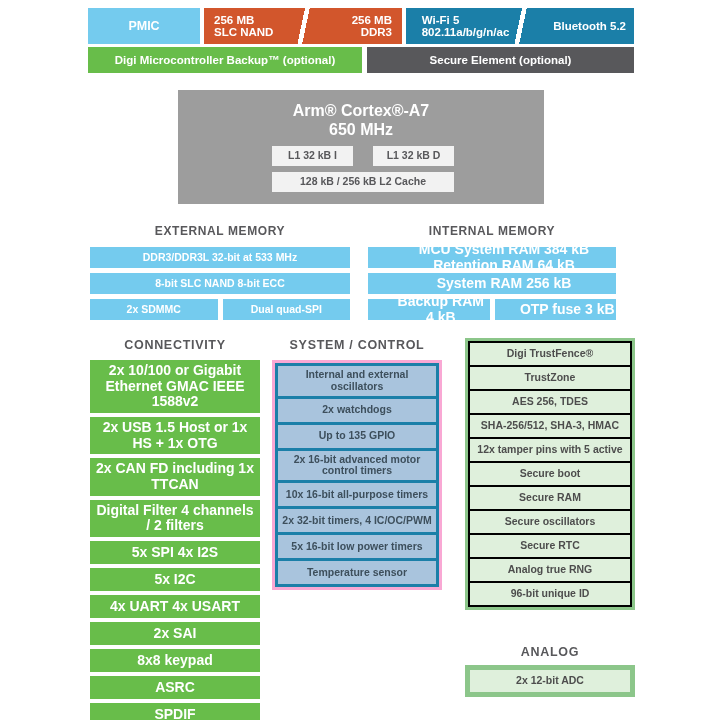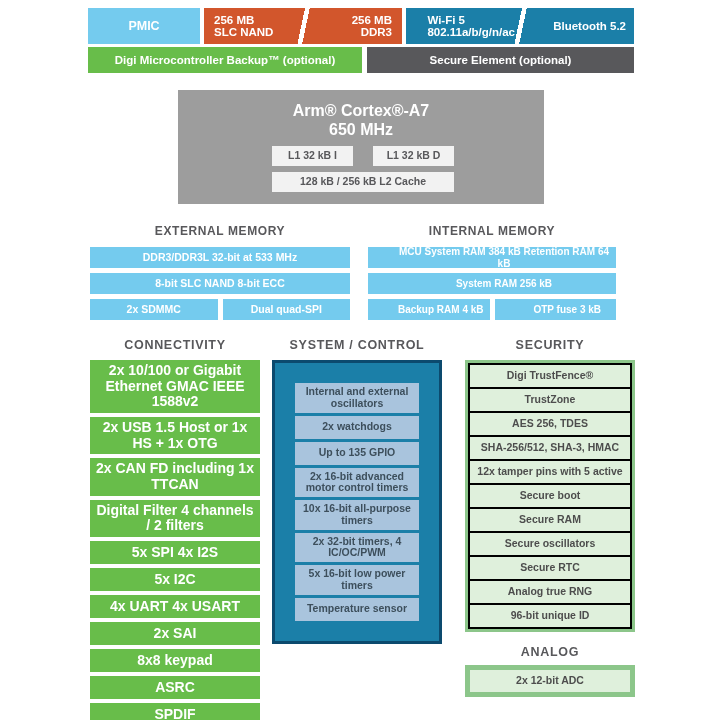--- a/index.html
+++ b/index.html
@@ -27,21 +27,21 @@
   .memgrp{flex:0 0 198px;background:#d2562c;position:relative;display:flex;}
   .memgrp .half{flex:1;display:flex;align-items:center;justify-content:center;
     color:#ffffff;font-weight:bold;font-size:11.5px;text-align:center;padding:0 6px;box-sizing:border-box;}
   .memgrp .half.left{justify-content:flex-start;padding-left:10px;text-align:left;}
   .memgrp .half.right{justify-content:flex-end;padding-right:10px;text-align:right;}
   .slash{position:absolute;top:0;bottom:0;width:22px;left:50%;margin-left:-11px;
     background:linear-gradient(102deg,transparent 0 44%,#ffffff 44% 60%,transparent 60% 100%);}
   .wirelessgrp{flex:1;background:#1b7fa8;position:relative;display:flex;}
   .wirelessgrp .half{flex:1;display:flex;align-items:center;justify-content:center;
     color:#ffffff;font-weight:bold;font-size:11.5px;text-align:center;padding:0 6px;box-sizing:border-box;}
-  .wirelessgrp .half.left{justify-content:flex-end;padding-left:10px;text-align:left;}
+  .wirelessgrp .half.left{justify-content:center;padding-left:10px;text-align:left;}
   .wirelessgrp .half.right{justify-content:flex-end;padding-right:8px;text-align:right;}
 
   .assist{width:274px;background:#68bd4a;color:#ffffff;font-weight:bold;font-size:11.5px;}
   .secelem{flex:1;background:#58585b;color:#ffffff;font-weight:bold;font-size:11.5px;}
 
   
   .cpu{
     position:absolute;left:178px;top:90px;width:366px;height:114px;
     background:#9d9d9d;
   }
@@ -58,37 +58,37 @@
   .memsec{position:absolute;top:224px;}
   .memsec.ext{left:90px;width:260px;}
   .memsec.int{left:368px;width:248px;}
   .sec-head{
     text-align:center;color:#58585b;font-weight:bold;font-size:12px;
     letter-spacing:.6px;margin-bottom:9px;
   }
   .mem-row{display:flex;gap:5px;margin-bottom:5px;}
   .mem-row .box{flex:1;height:21px;background:#74cbee;color:#ffffff;
     font-weight:bold;font-size:10.5px;}
-  .mem-row.int .box{font-size:10px;padding-left:24px;}
+  .mem-row.int .box{font-size:14px;padding-left:24px;}
 
   
   .col{position:absolute;top:338px;}
   .col-head{
     text-align:center;color:#58585b;font-weight:bold;font-size:12.5px;
     letter-spacing:.7px;margin-bottom:8px;
   }
 
   .col.connectivity{left:90px;width:170px;}
   .col.connectivity .box{
     background:#68bd4a;color:#ffffff;font-weight:bold;font-size:14px;
     margin-bottom:4px;padding:3px 4px;min-height:23px;
   }
 
   .col.system{left:272px;width:170px;}
-  .sys-frame{border:3px solid #0c4a6e;padding:20px;box-sizing:border-box;background:#1b7fa8;}
+  .sys-frame{border:3px solid #f9a8d4;padding:3px;box-sizing:border-box;background:#1b7fa8;}
   .col.system .box{
     background:#a9c4dd;color:#3d4f5c;font-weight:bold;font-size:10.5px;
     margin-bottom:3px;padding:3px 4px;min-height:23px;
   }
   .col.system .box:last-child{margin-bottom:0;}
 
   .col.security{left:465px;width:170px;}
   .sec-frame{border:3px solid #8cc68a;padding:2px;box-sizing:border-box;background:#000000;}
   .col.security .box{
     background:#dff0dc;color:#4d4d4d;font-weight:bold;font-size:10.5px;
@@ -206,21 +206,20 @@
       <div class="box">Up to 135 GPIO</div>
       <div class="box">2x 16-bit advanced motor control timers</div>
       <div class="box">10x 16-bit all-purpose timers</div>
       <div class="box">2x 32-bit timers, 4 IC/OC/PWM</div>
       <div class="box">5x 16-bit low power timers</div>
       <div class="box">Temperature sensor</div>
     </div>
   </div>
 
   <div class="col security">
-    <div class="col-head">SECURITY</div>
     <div class="sec-frame">
       <div class="box">Digi TrustFence®</div>
       <div class="box">TrustZone</div>
       <div class="box">AES 256, TDES</div>
       <div class="box">SHA-256/512, SHA-3, HMAC</div>
       <div class="box">12x tamper pins with 5 active</div>
       <div class="box">Secure boot</div>
       <div class="box">Secure RAM</div>
       <div class="box">Secure oscillators</div>
       <div class="box">Secure RTC</div>

